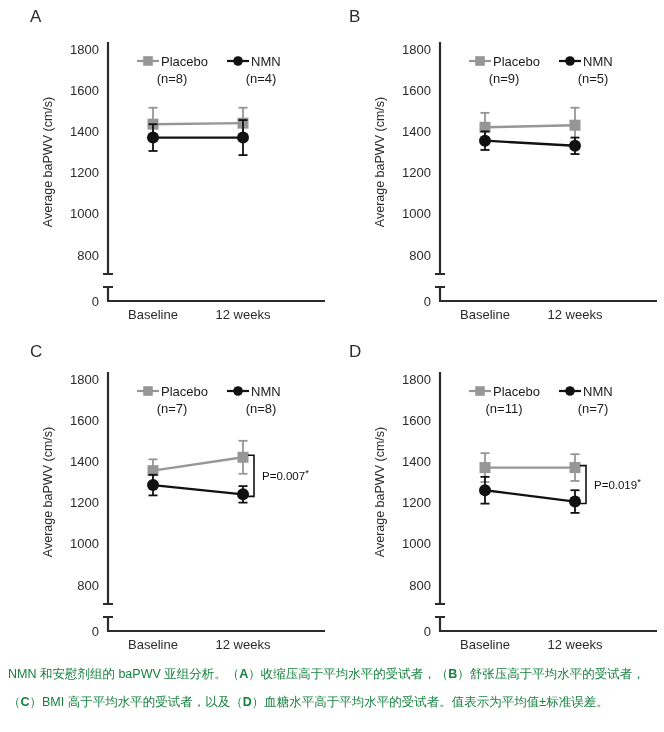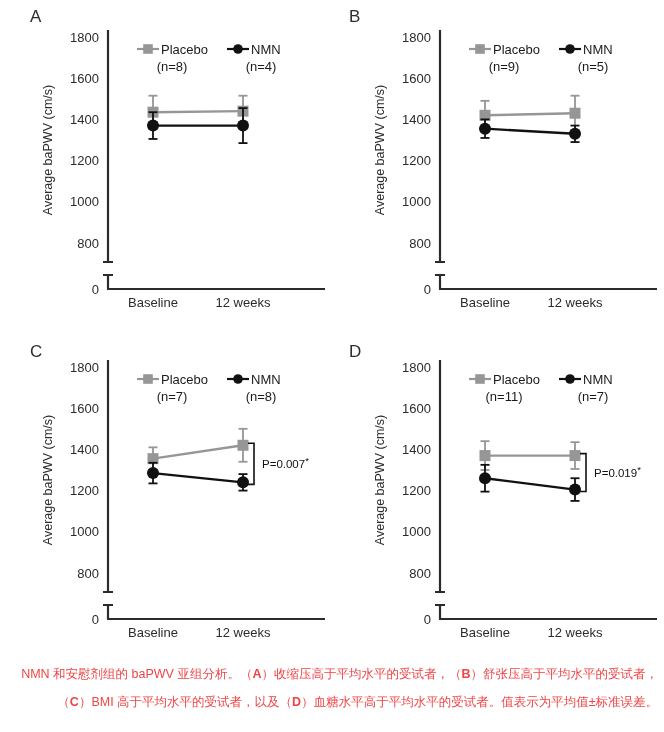--- a/index.html
+++ b/index.html
@@ -8,21 +8,21 @@
   .panel{position:absolute;width:332px;height:330px;}
   .panel.left{left:0;}
   .panel.right{left:332px;}
   .panel.top{top:0;}
   .panel.bottom{top:330px;}
   .letter{position:absolute;font-size:17px;color:#2d2d2d;z-index:2;}
   .panel.left .letter{left:30px;}
   .panel.right .letter{left:17px;}
   .panel.top .letter{top:7px;}
   .panel.bottom .letter{top:12px;}
-  .chart-host{position:absolute;left:0;top:0;width:332px;height:330px;}
+  .chart-host{position:absolute;left:0;top:12px;width:332px;height:330px;}
   .chart-host svg{display:block;}
   .caption{position:absolute;left:8px;top:660px;width:650px;font-size:12.5px;line-height:28px;color:#3e3e3e;}
   .caption b{font-weight:bold;}
 </style>
 </head>
 <body>
 
 <div class="figure">
 
   <div class="panel top left">
@@ -218,15 +218,15 @@
           <line x1="238.5" y1="170.9" x2="247.5" y2="170.9" stroke="#111111" stroke-width="1.8"></line>
           <line x1="153" y1="148.24" x2="243" y2="159.57" stroke="#111111" stroke-width="2.4"></line>
           <circle cx="153" cy="148.24" r="6" fill="#111111"></circle>
           <circle cx="243" cy="159.57" r="6" fill="#111111"></circle>
           <path d="M 248 123.58 H 254 V 161.57 H 248" stroke="#111111" stroke-width="1.6" fill="none"></path>
           <text x="262" y="146.575" font-size="11.5" text-anchor="start" fill="#111111" font-family="&quot;Liberation Sans&quot;, sans-serif"><tspan>P=0.019</tspan><tspan dy="-4" font-size="9.5">*</tspan></text>
         </svg>
       </div>
   </div>
 
-  <div class="caption" style="color: #ef4444; text-align: right;"><span>NMN 和安慰剂组的 baPWV 亚组分析。（</span><b>A</b><span>）收缩压高于平均水平的受试者，（</span><b>B</b><span>）舒张压高于平均水平的受试者，（</span><b>C</b><span>）BMI 高于平均水平的受试者，以及（</span><b>D</b><span>）血糖水平高于平均水平的受试者。值表示为平均值±标准误差。</span></div>
+  <div class="caption" style="color: #15803d;"><span>NMN 和安慰剂组的 baPWV 亚组分析。（</span><b>A</b><span>）收缩压高于平均水平的受试者，（</span><b>B</b><span>）舒张压高于平均水平的受试者，（</span><b>C</b><span>）BMI 高于平均水平的受试者，以及（</span><b>D</b><span>）血糖水平高于平均水平的受试者。值表示为平均值±标准误差。</span></div>
 
 </div>
 
 </body></html>

